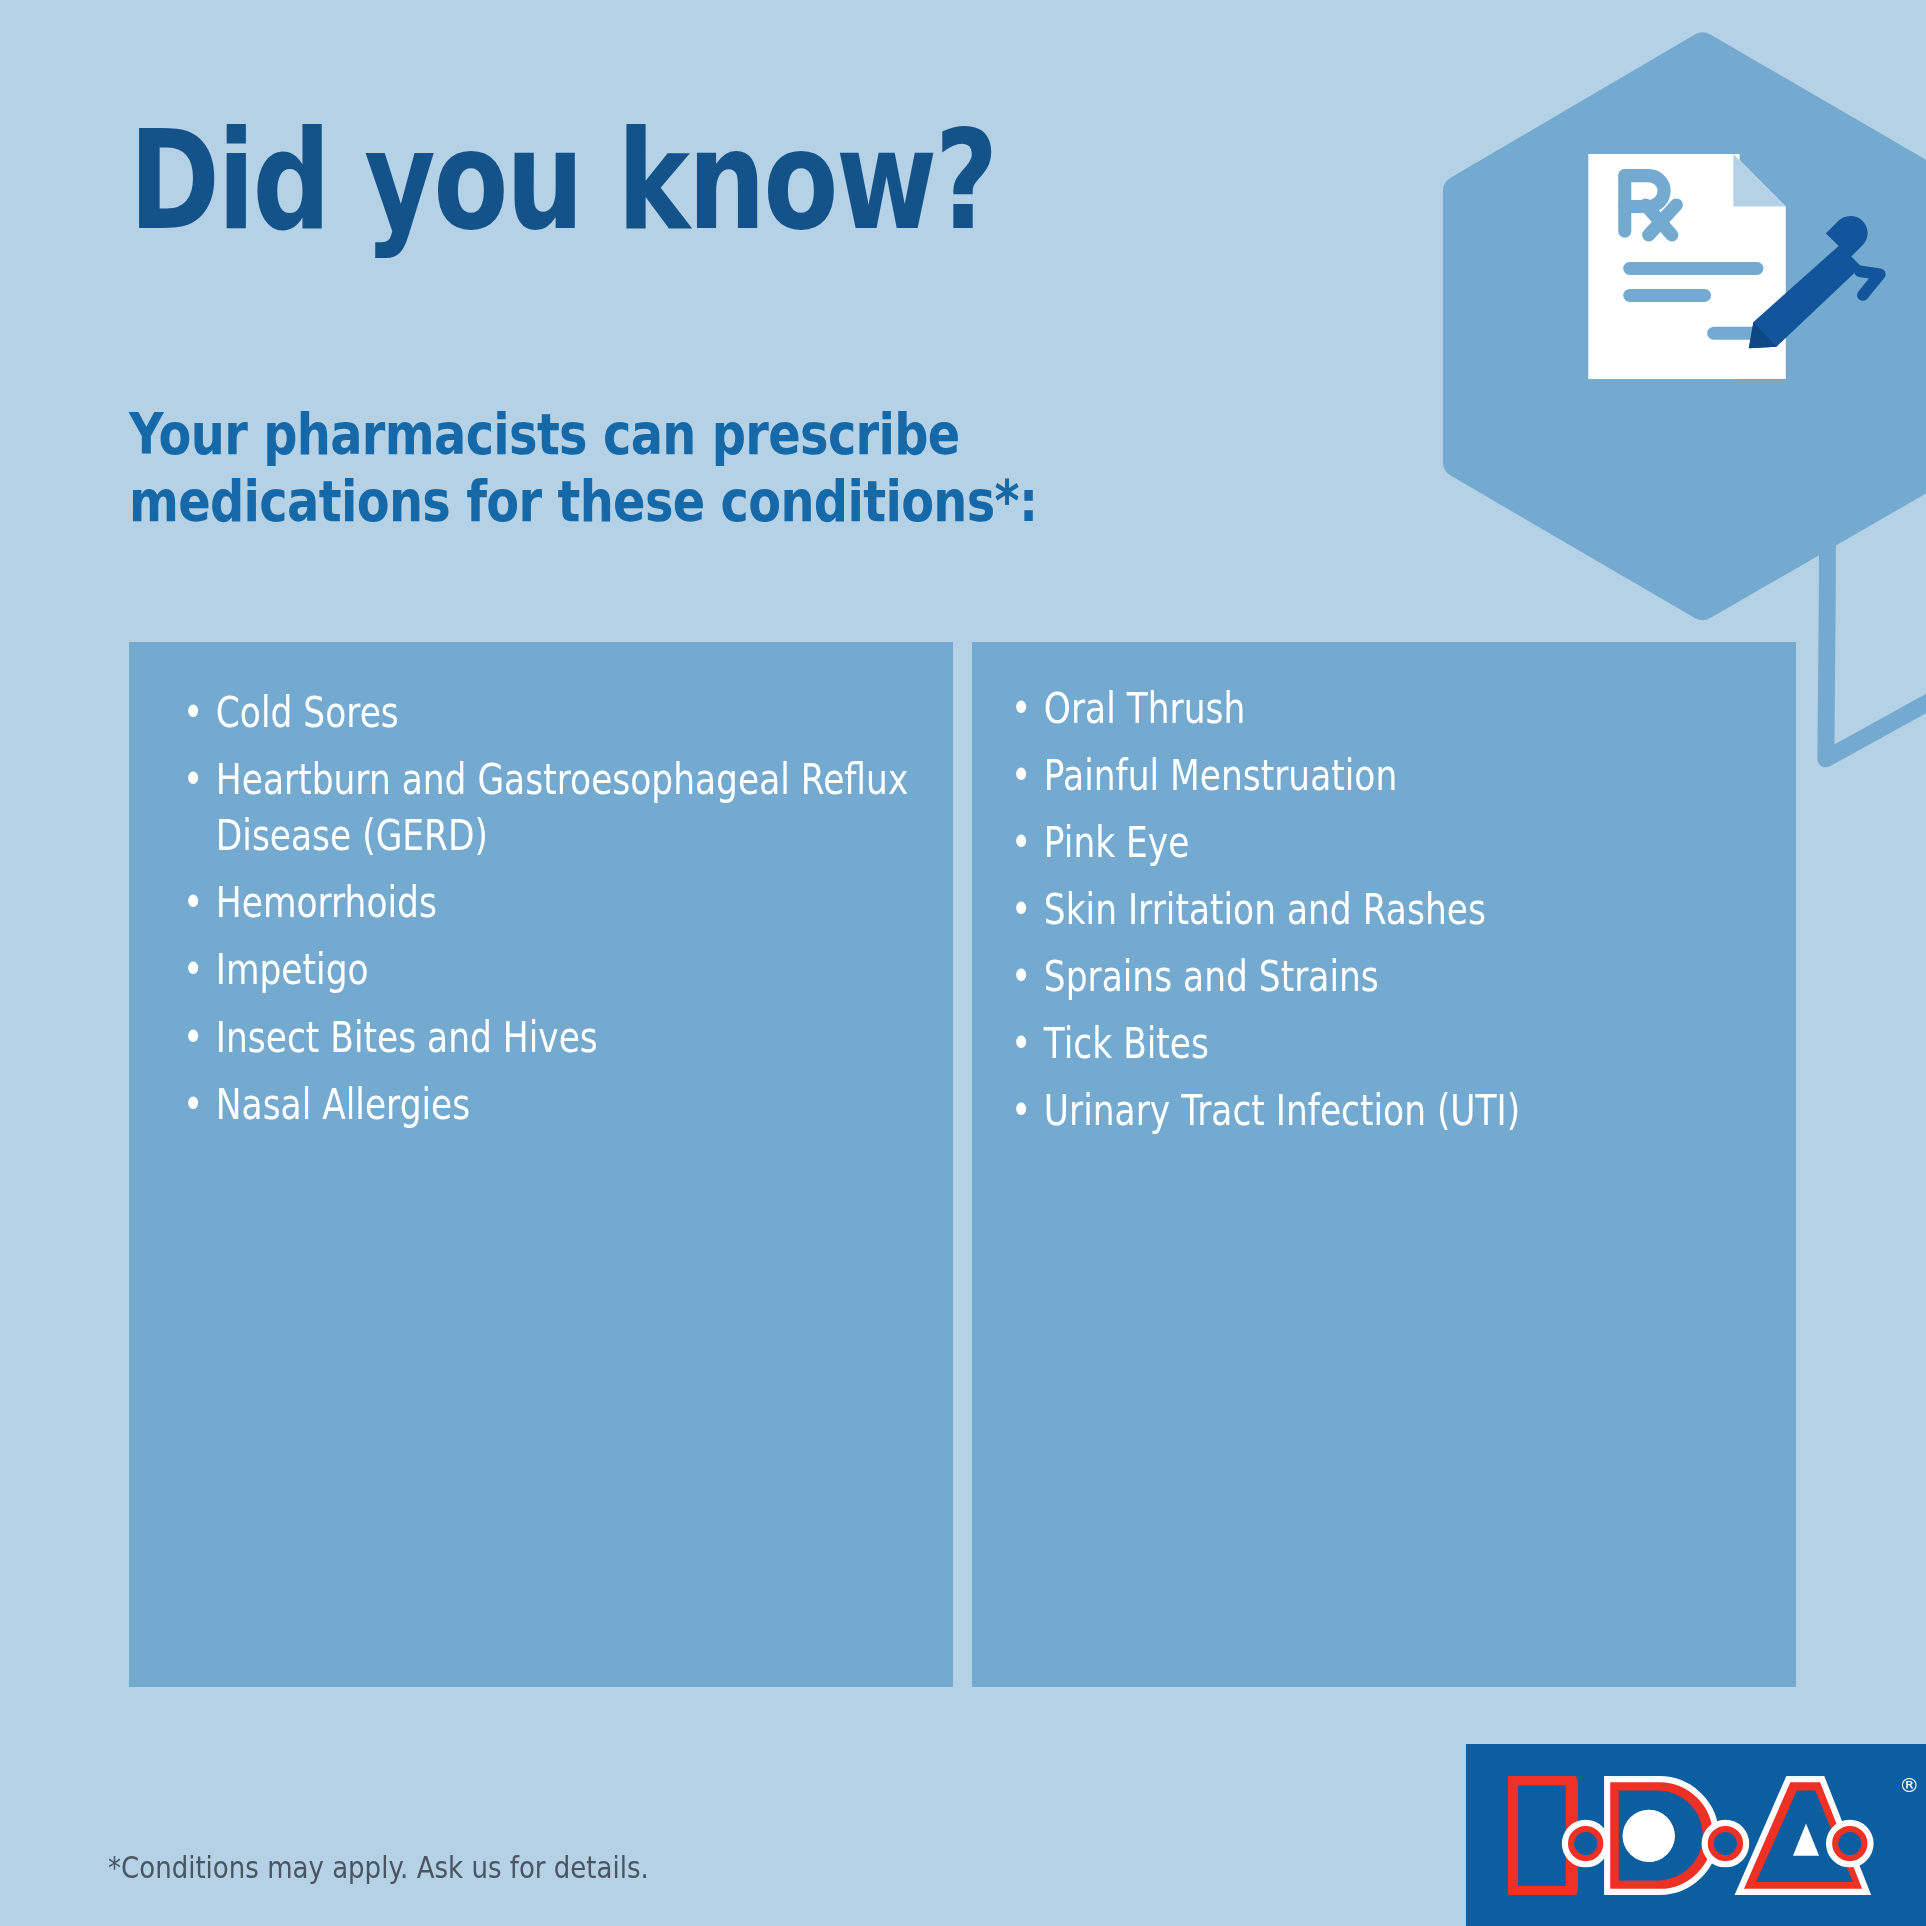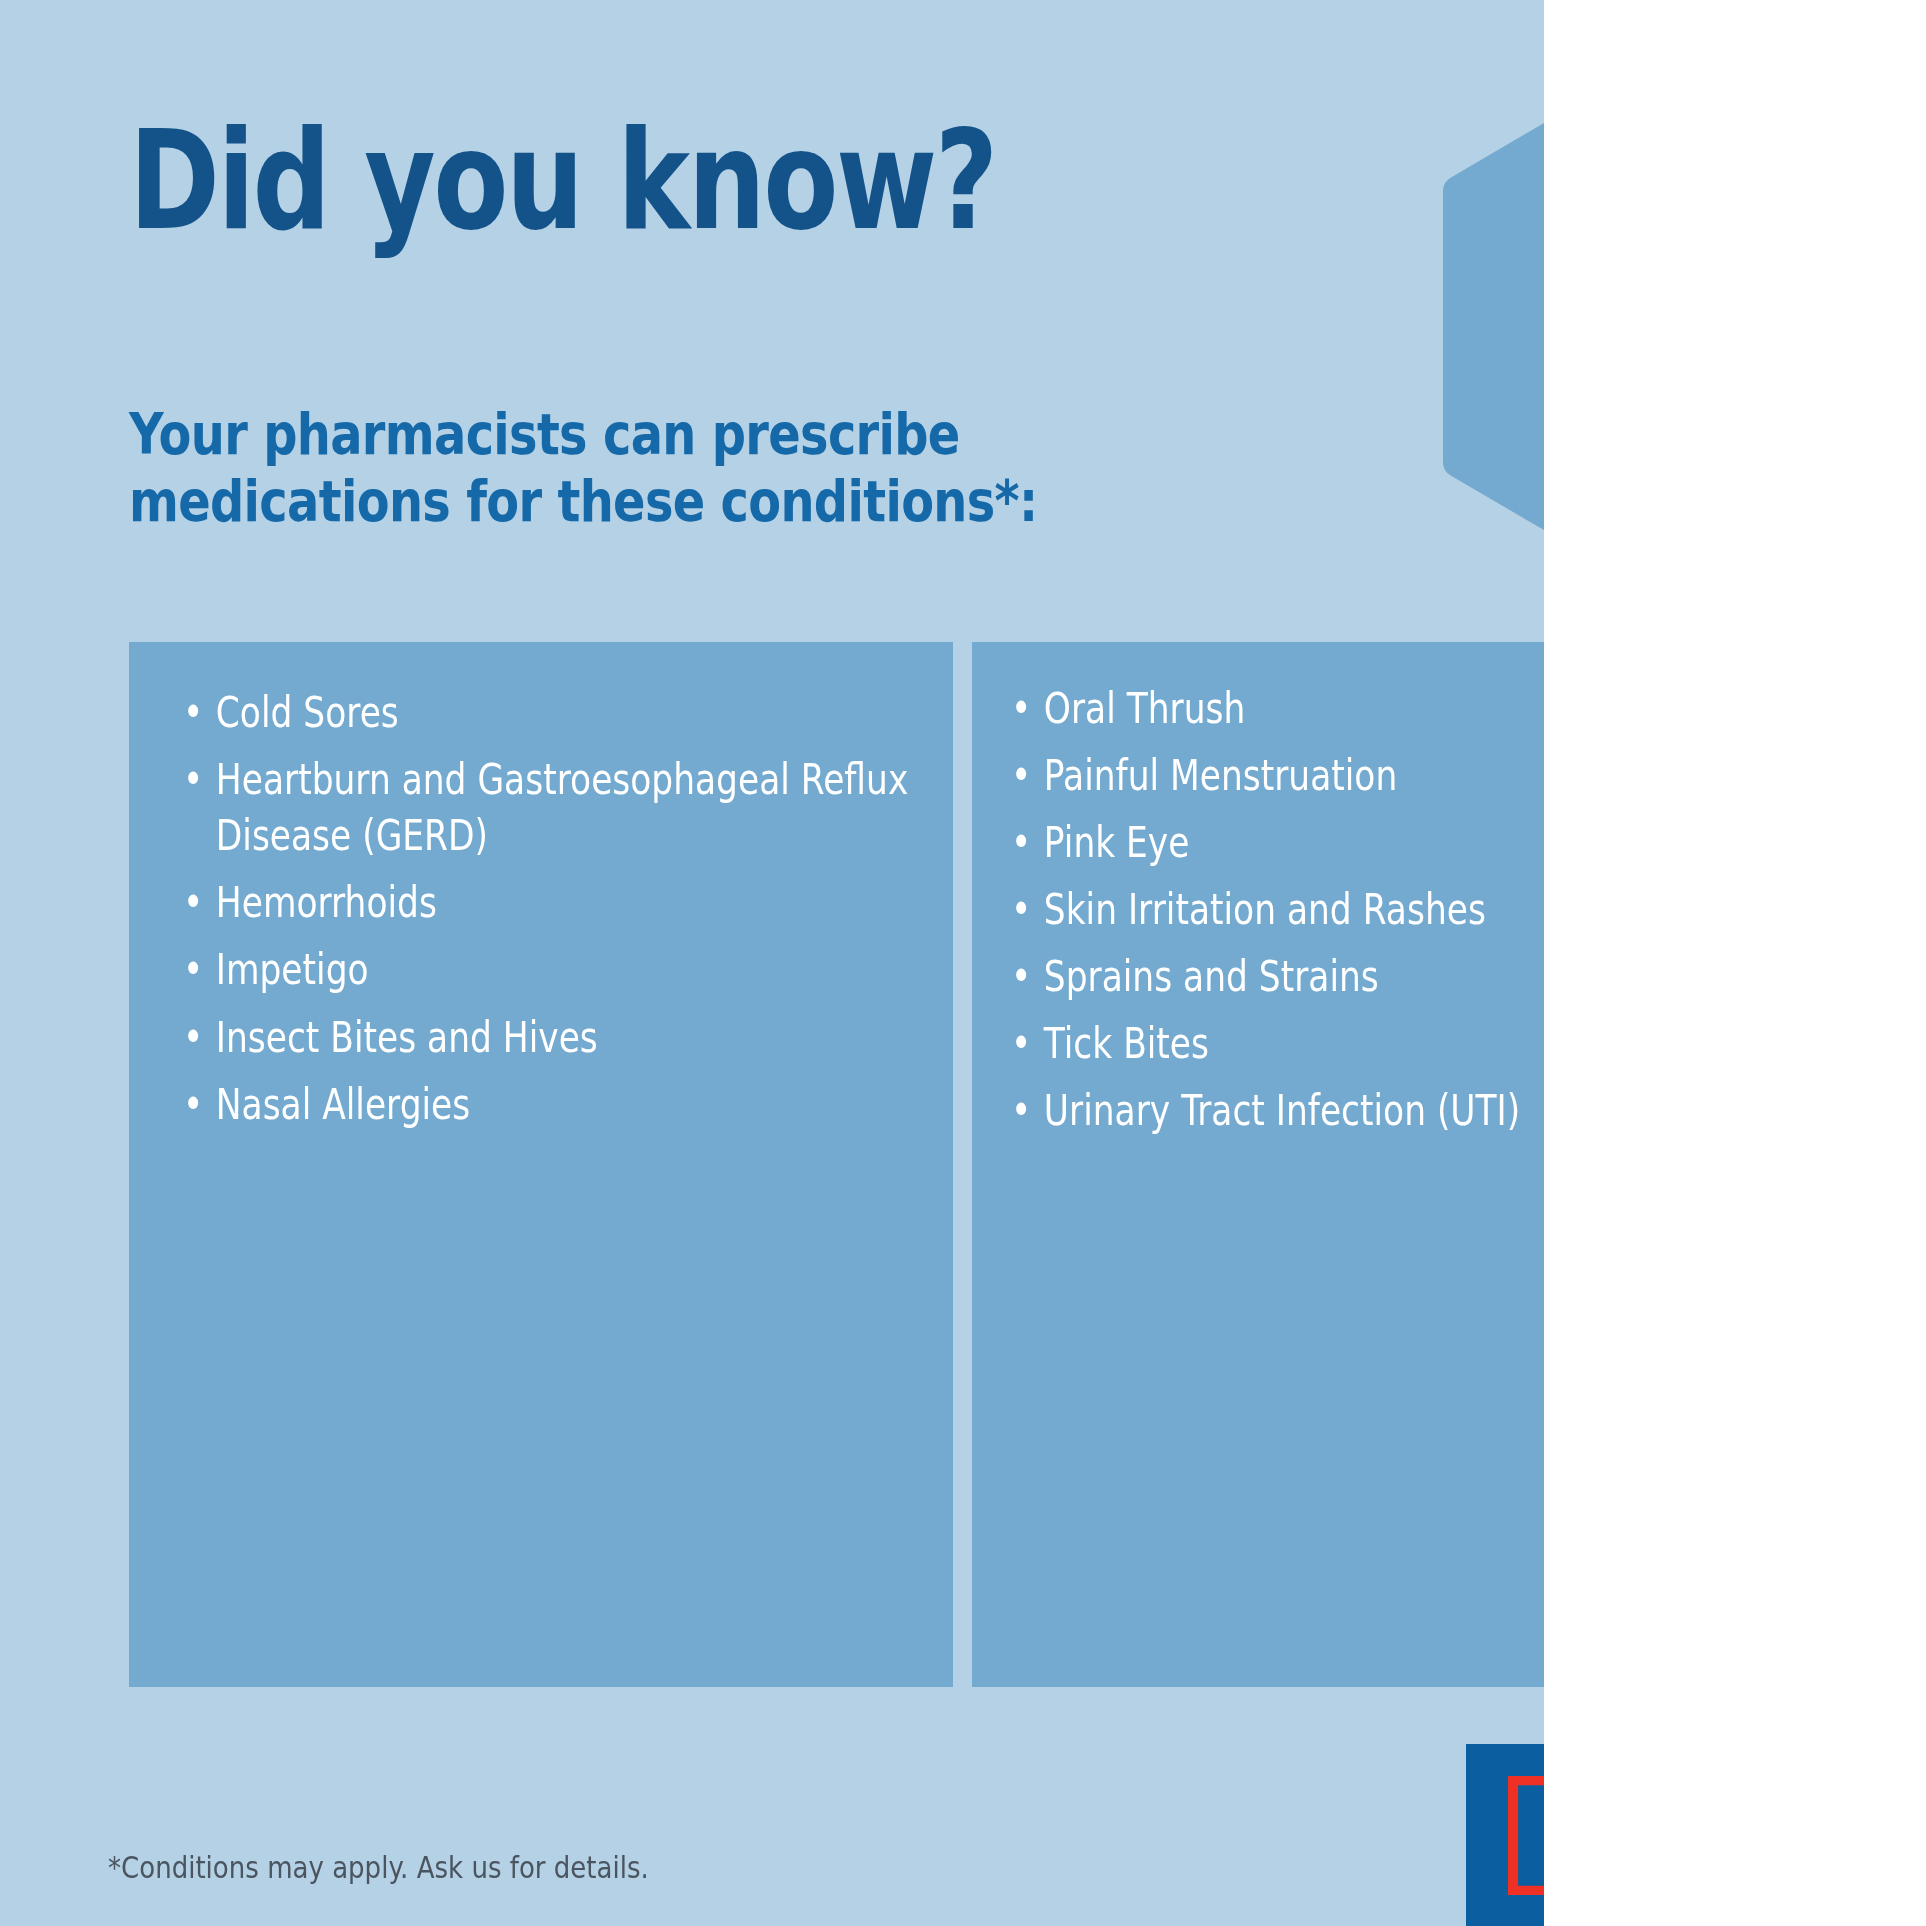--- a/index.html
+++ b/index.html
@@ -2,21 +2,21 @@
 <html style="font-size:12.3px"><head>
 <meta charset="utf-8">
 <style>
   html, body {
     margin: 0;
     padding: 0;
     background: #ffffff;
   }
   #poster {
     position: relative;
-    width: 1544px;
+    width: 1926px;
     height: 1926px;
     background: #b4d1e6;
     overflow: hidden;
     font-family: "Liberation Sans", sans-serif;
   }
 
   
   .hex-layer {
     position: absolute;
     inset: 0;

